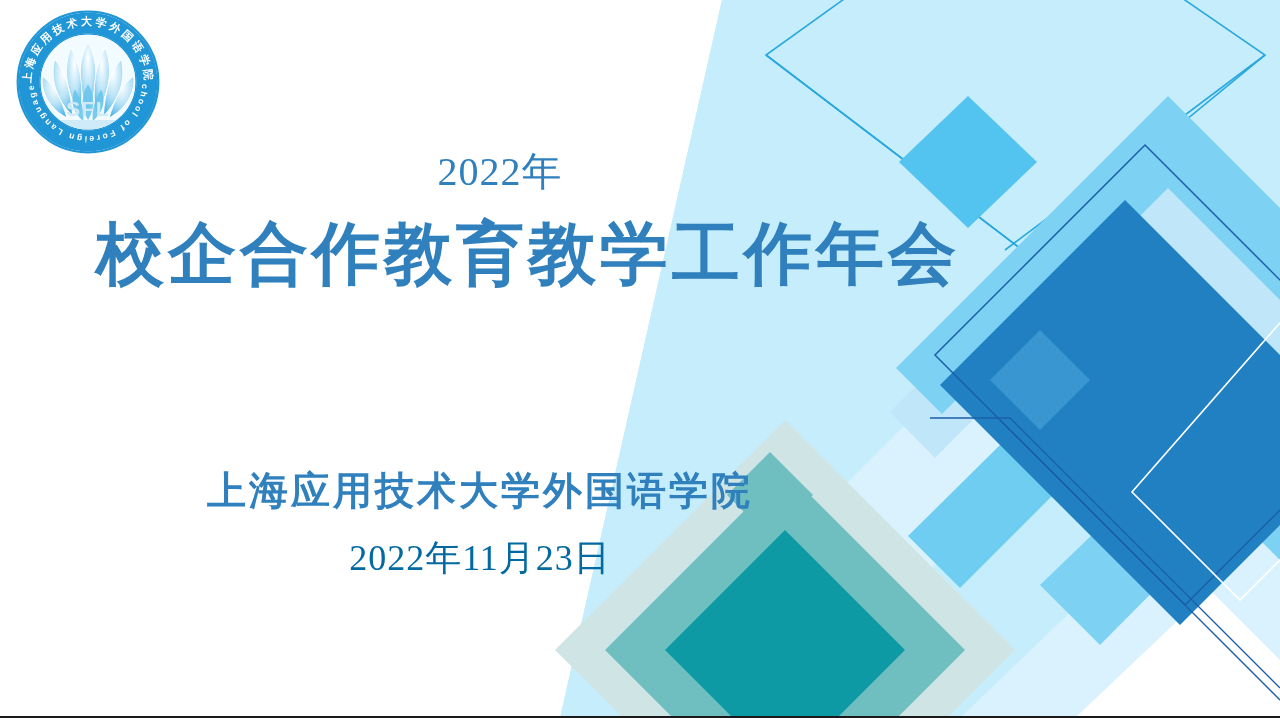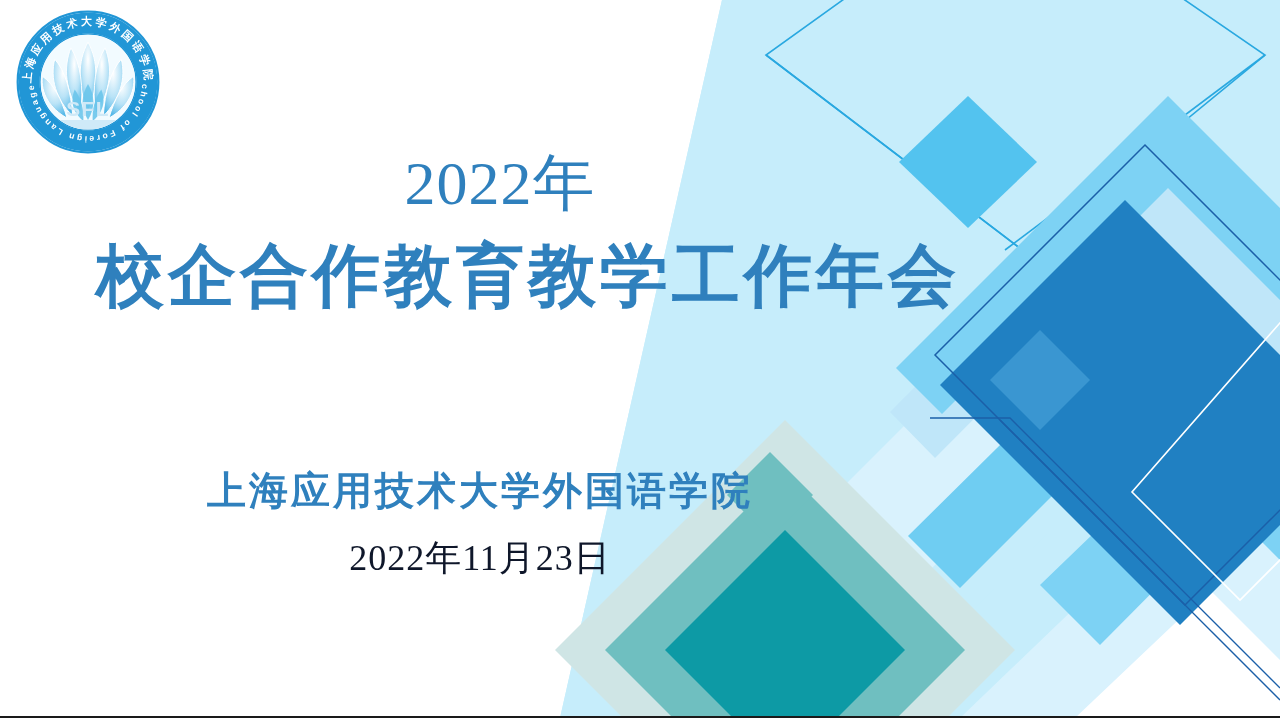--- a/index.html
+++ b/index.html
@@ -42,21 +42,21 @@
   
   .title-block {
     position: absolute;
     left: 0;
     top: 152px;
     width: 960px;
     text-align: center;
   }
   .title-year {
     color: #2f80bd;
-    font-size: 62px;
+    font-size: 40px;
     line-height: 1.0;
     font-weight: 400;
     letter-spacing: 1px;
     margin: 0 0 22px 0;
     font-family: "Liberation Serif", "DejaVu Serif", serif;
     padding-left: 40px;
   }
   .title-main {
     color: #2f80bd;
     font-size: 68px;
@@ -78,21 +78,21 @@
   .subtitle-org {
     color: #2f80bd;
     font-size: 39px;
     line-height: 1.1;
     font-weight: 700;
     letter-spacing: 3px;
     margin: 0 0 26px 0;
     font-family: "Liberation Serif", "DejaVu Serif", serif;
   }
   .subtitle-date {
-    color: #0f172a;
+    color: #0369a1;
     font-size: 36px;
     line-height: 1.1;
     font-weight: 400;
     letter-spacing: 1px;
     margin: 0;
     font-family: "Liberation Serif", "DejaVu Serif", serif;
   }
 </style>
 </head>
 <body>

